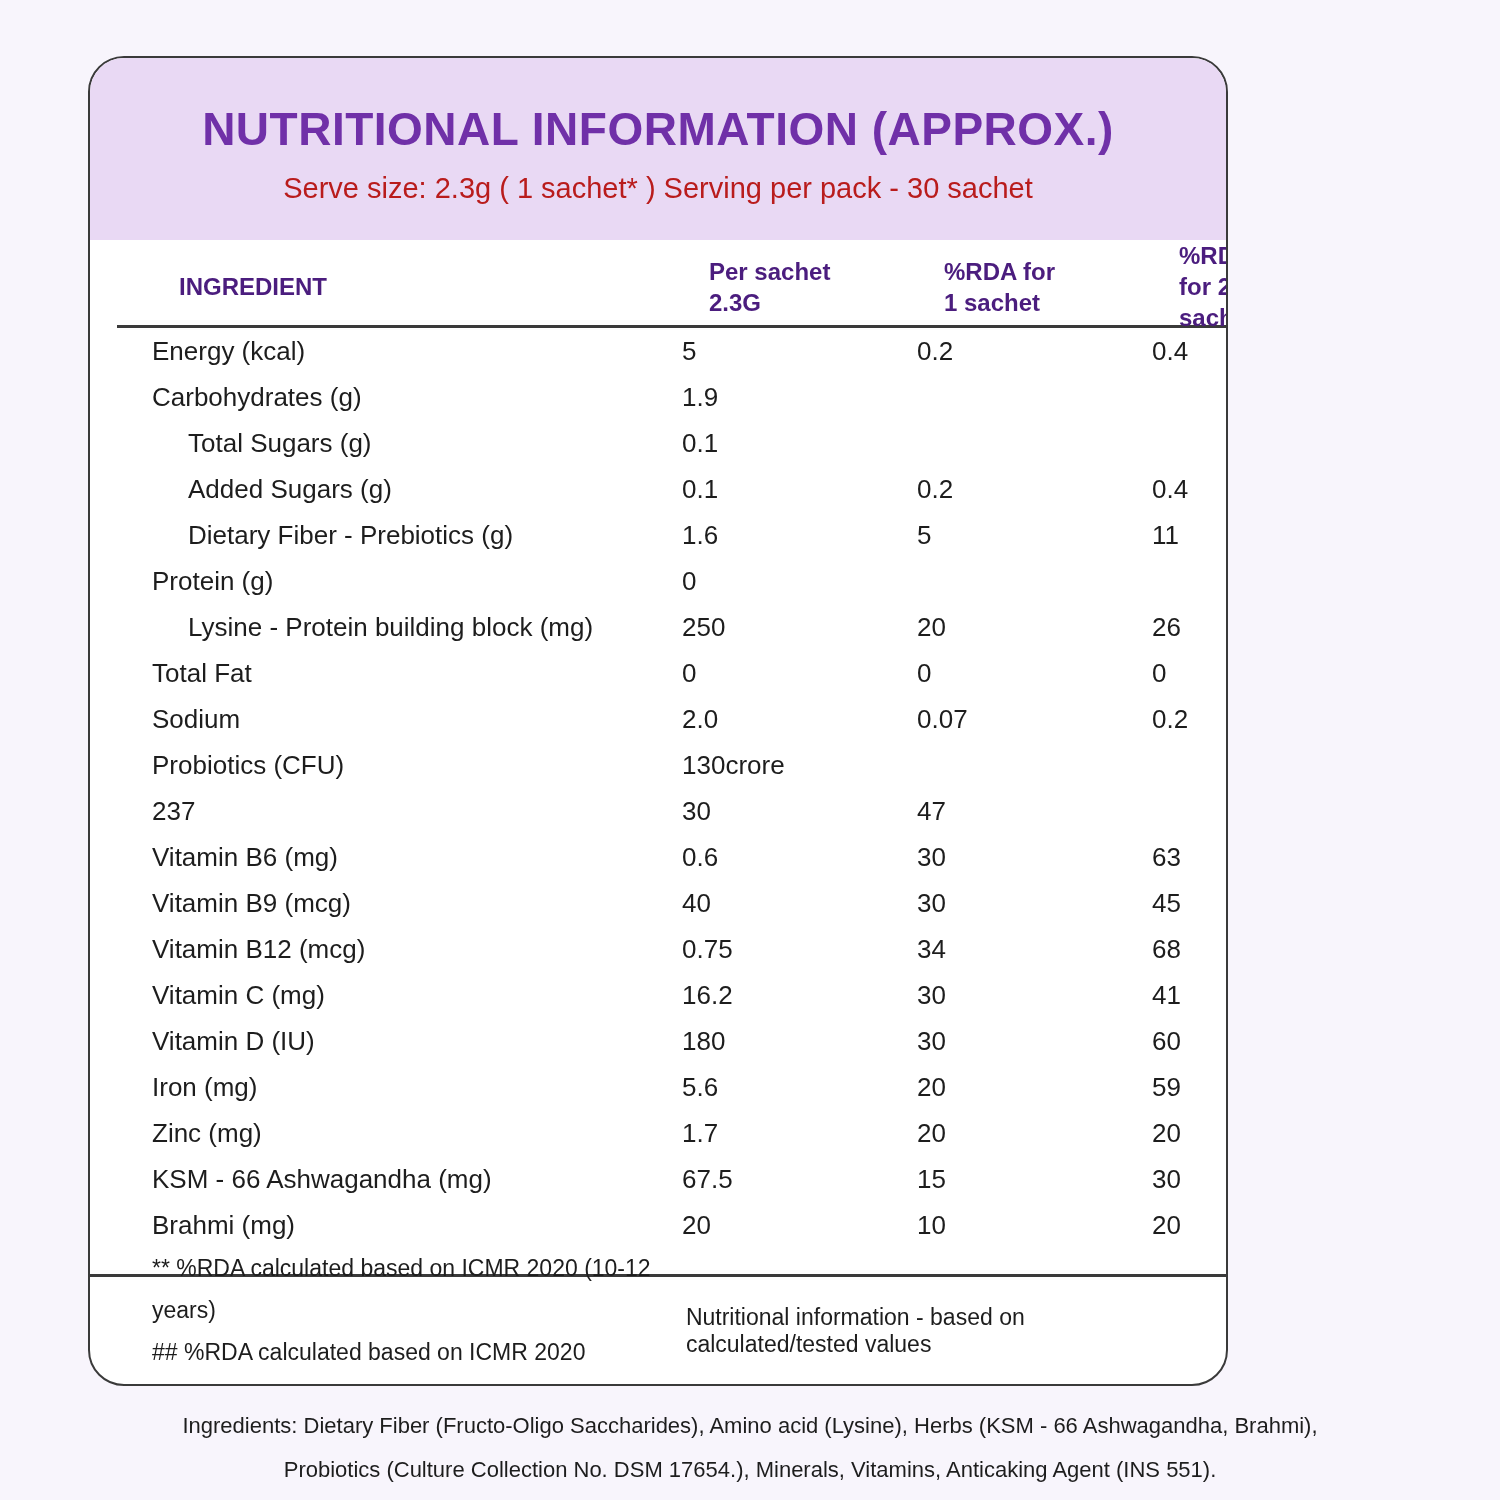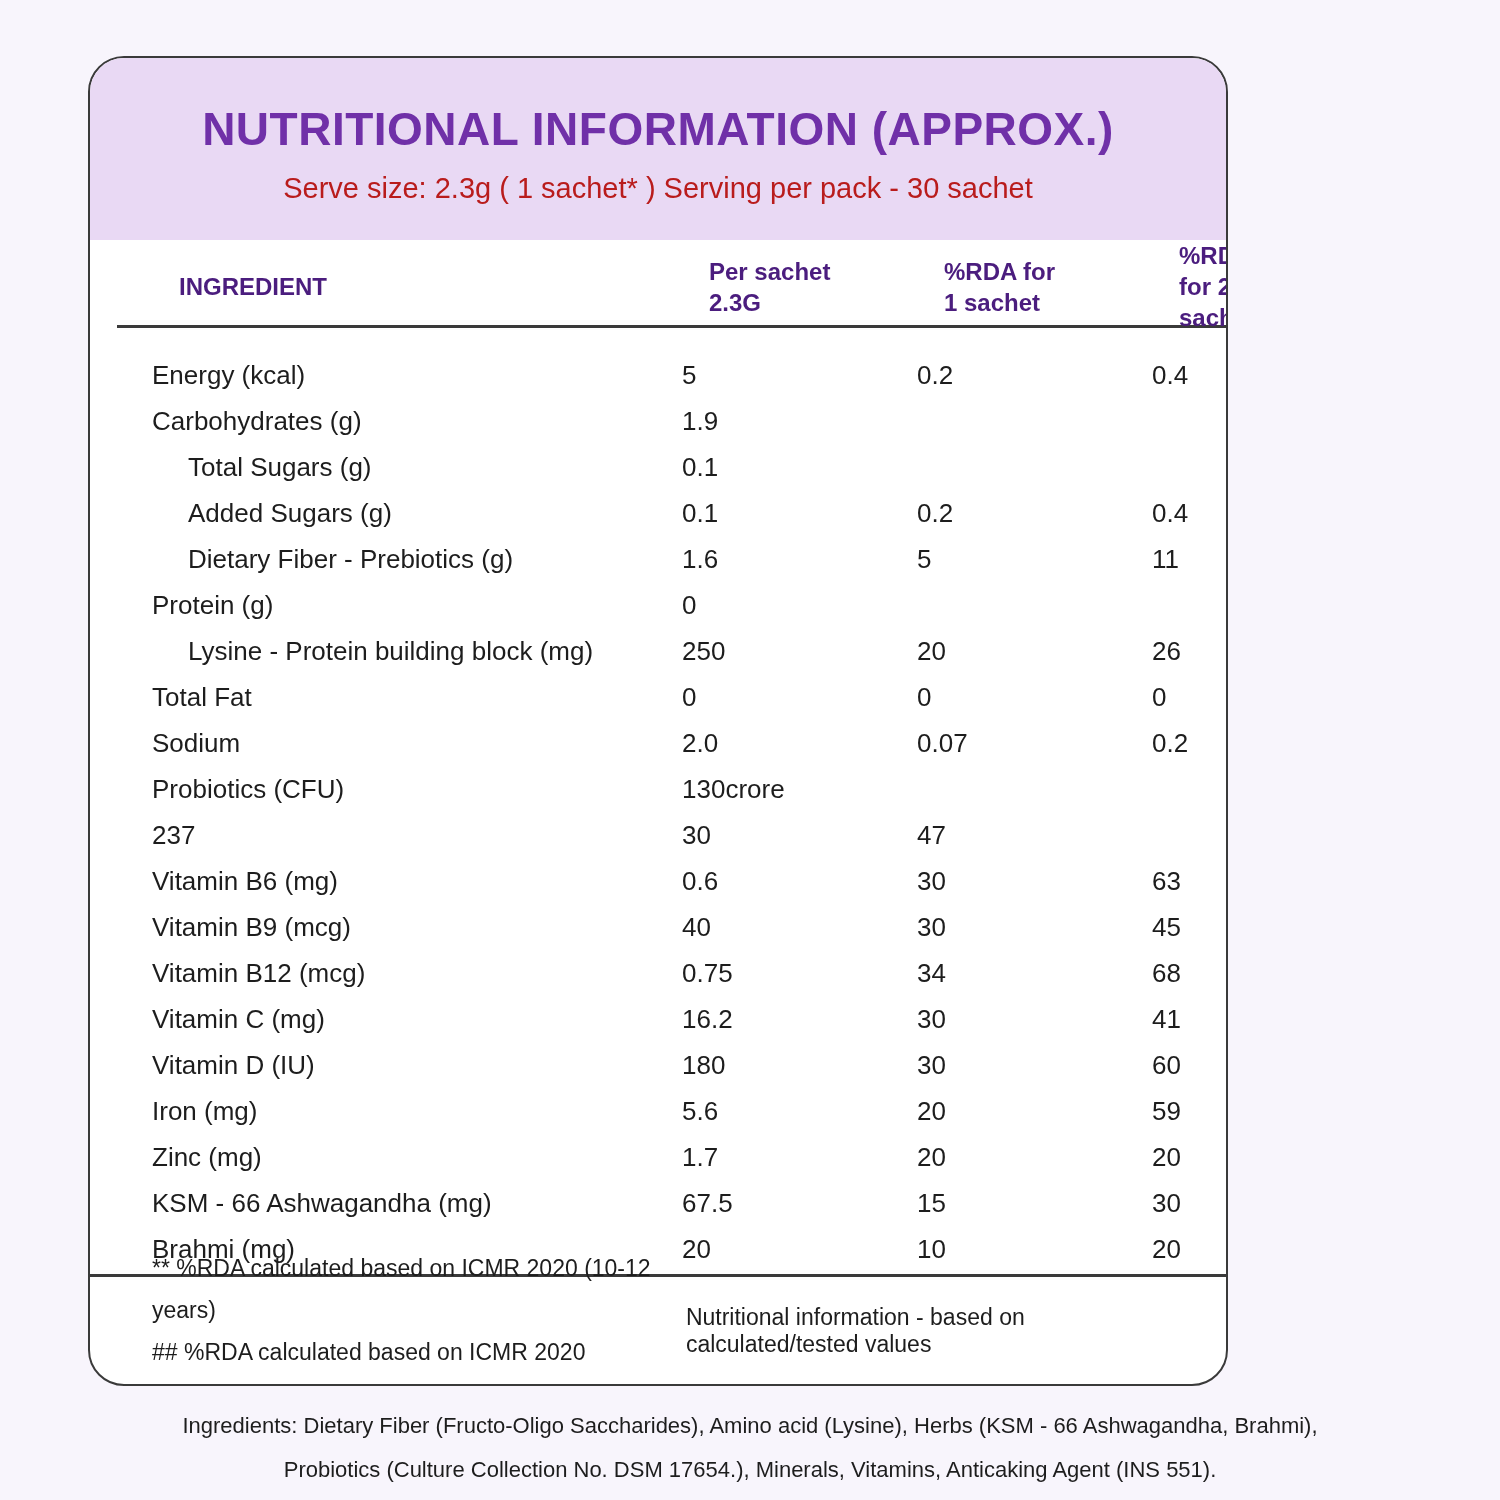--- a/index.html
+++ b/index.html
@@ -56,21 +56,20 @@
     color: #4b1d7e;
     font-weight: bold;
     font-size: 24px;
     line-height: 31px;
     margin-left: 27px;
   }
   .col-headers .ch span { display: block; }
   .rows {
     height: 946px;
     box-sizing: border-box;
-    padding-top: 24px;
   }
   .row {
     display: grid;
     grid-template-columns: 530px 235px 235px 1fr;
     padding-left: 62px;
     height: 46px;
     align-items: center;
     font-size: 26px;
   }
   .row.indent .label { padding-left: 36px; }

